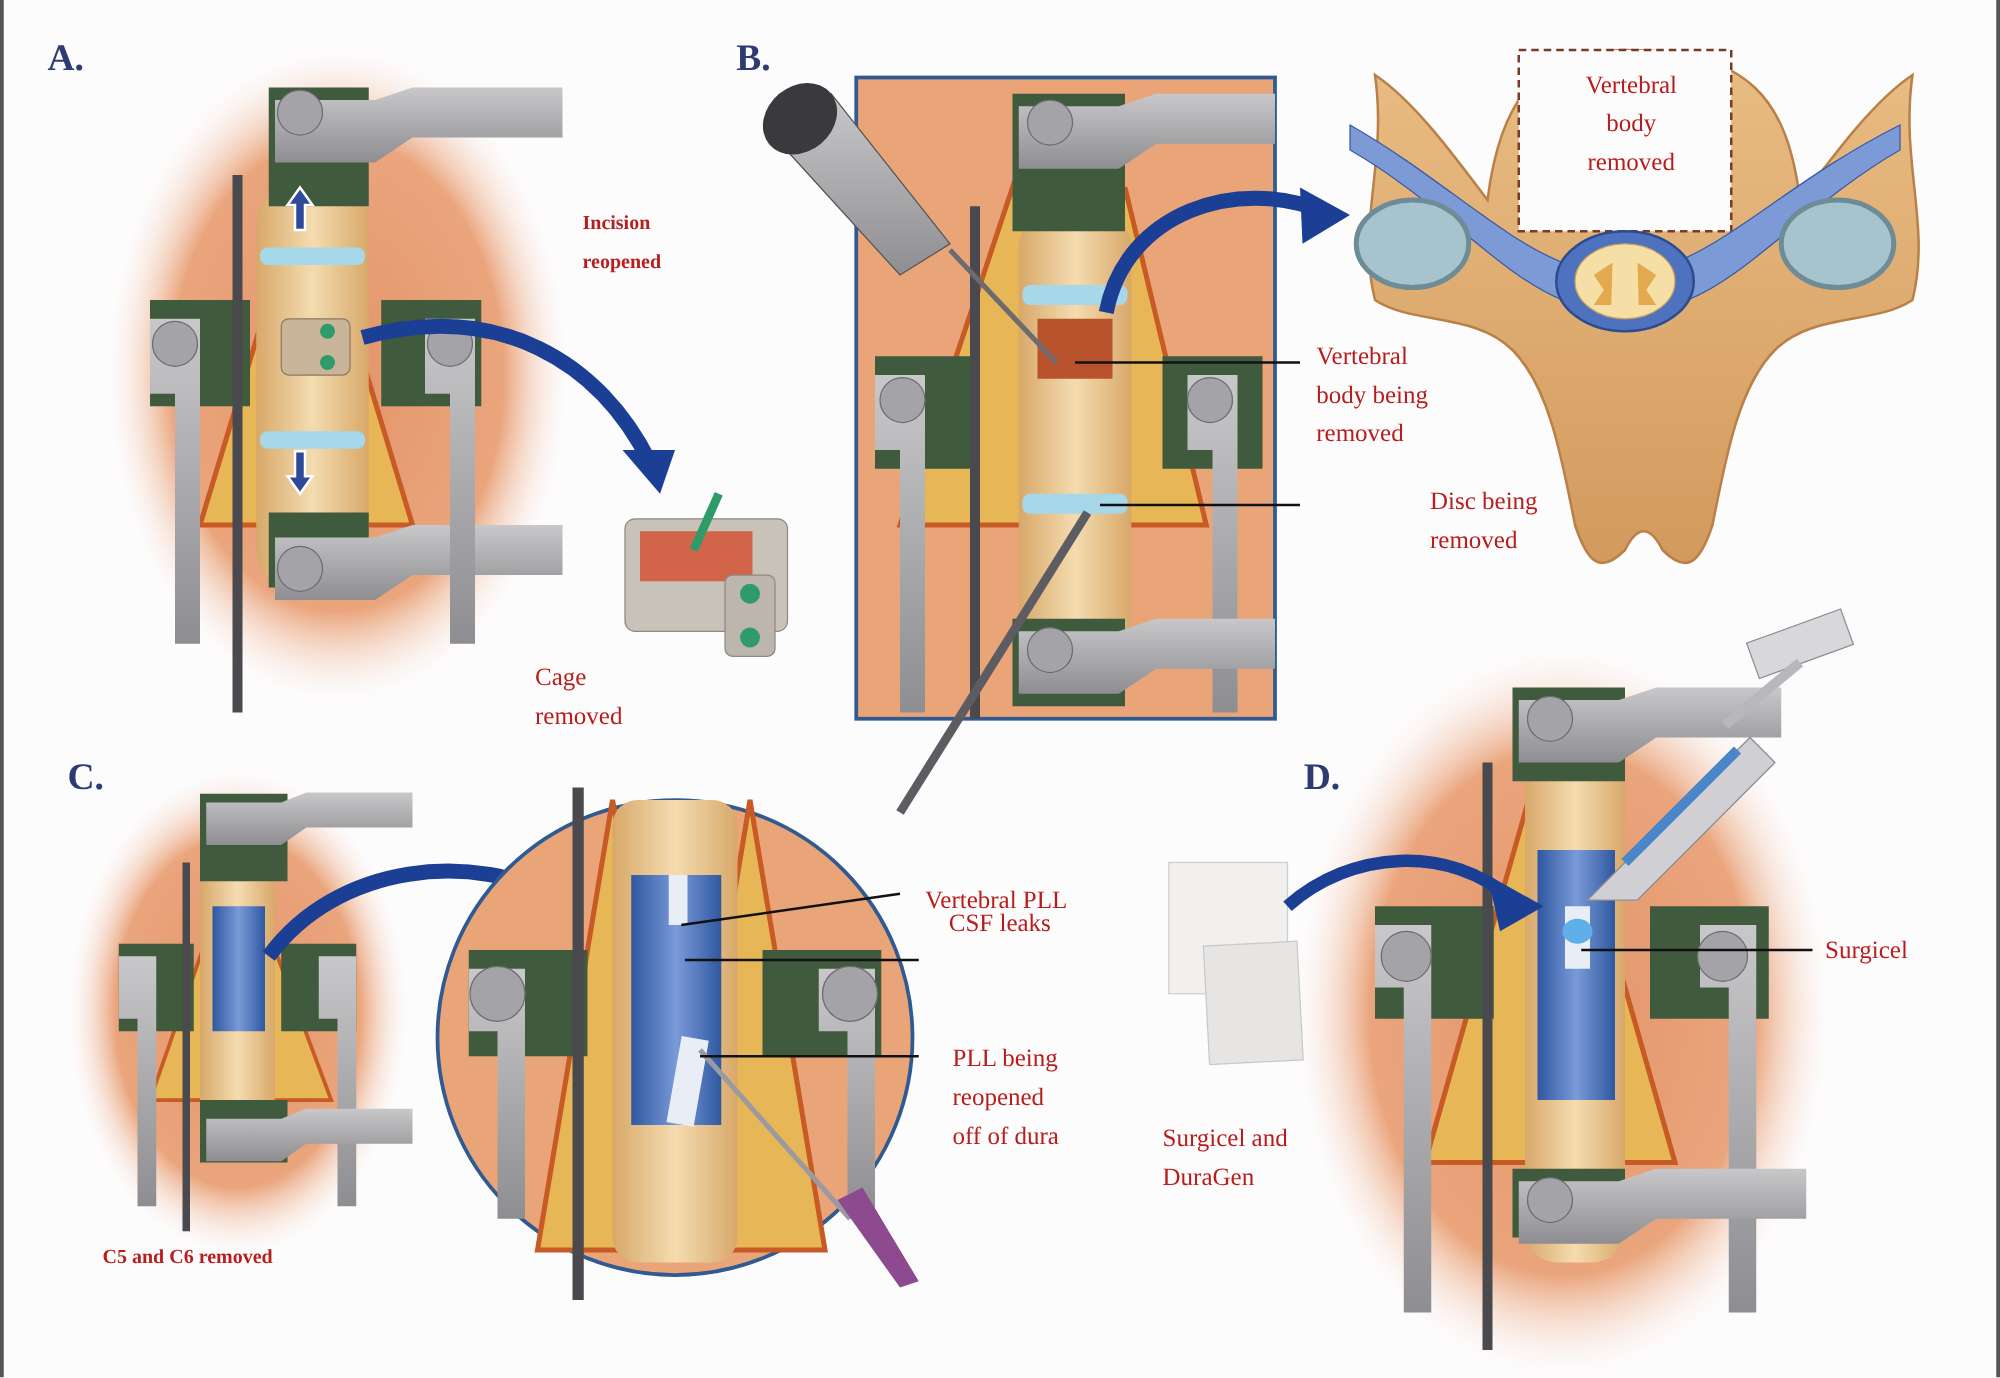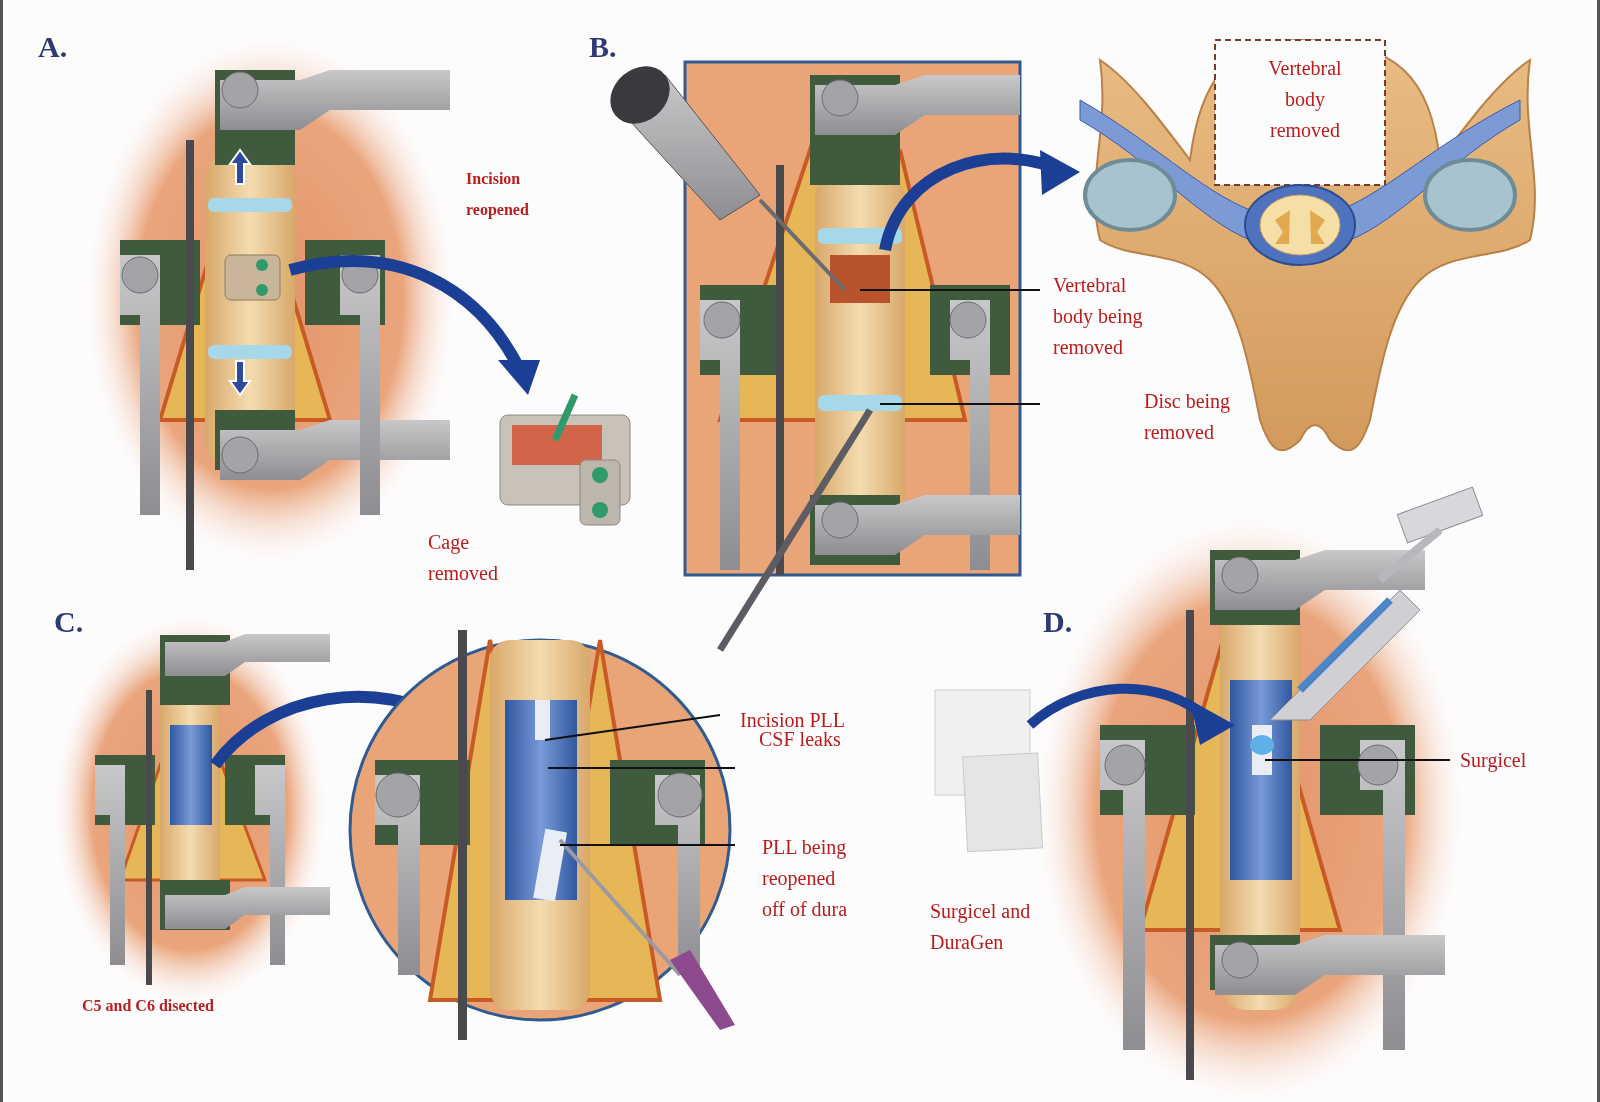--- a/index.html
+++ b/index.html
@@ -219,22 +219,22 @@
 
 <div class="label" style="left:1053px;top:270px;">Vertebral
 body being
 removed</div>
 <div class="label" style="left:1116px;top:386px;margin-left:28px;">Disc being
 removed</div>
 <div class="label center" style="left:1225px;top:53px;width:160px;">Vertebral
 body
 removed</div>
 
-<div class="red" style="left:82px;top:990px;">C5 and C6 disected</div>
-<div class="label" style="left:740px;top:705px;">Incision PLL</div>
+<div class="red" style="left:82px;top:990px;">C5 and C6 removed</div>
+<div class="label" style="left:740px;top:705px;">Vertebral PLL</div>
 <div class="label" style="left:759px;top:724px;">CSF leaks</div>
 <div class="label" style="left:762px;top:832px;">PLL being
 reopened
 off of dura</div>
 
 <div class="label" style="left:1460px;top:745px;">Surgicel</div>
 <div class="label" style="left:930px;top:896px;">Surgicel and
 DuraGen</div>
 
 </body></html>

